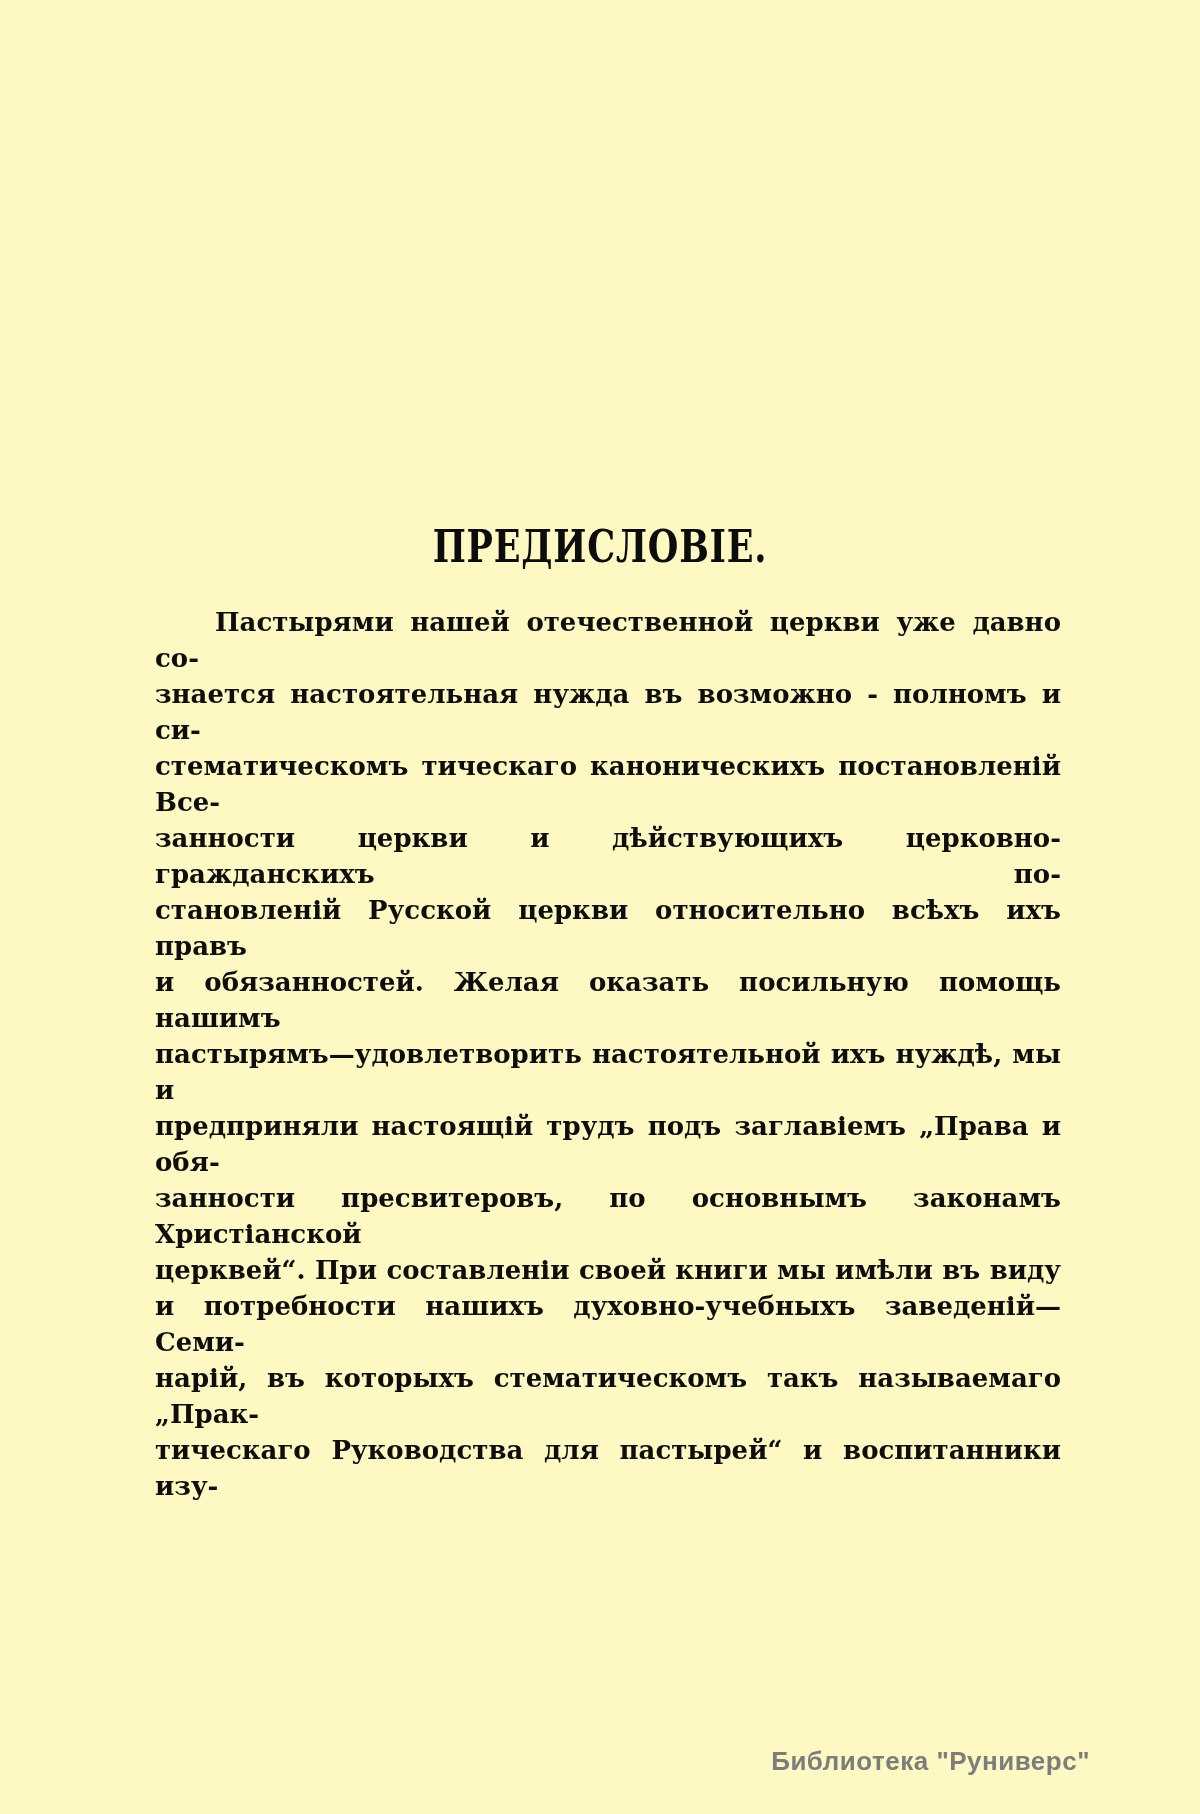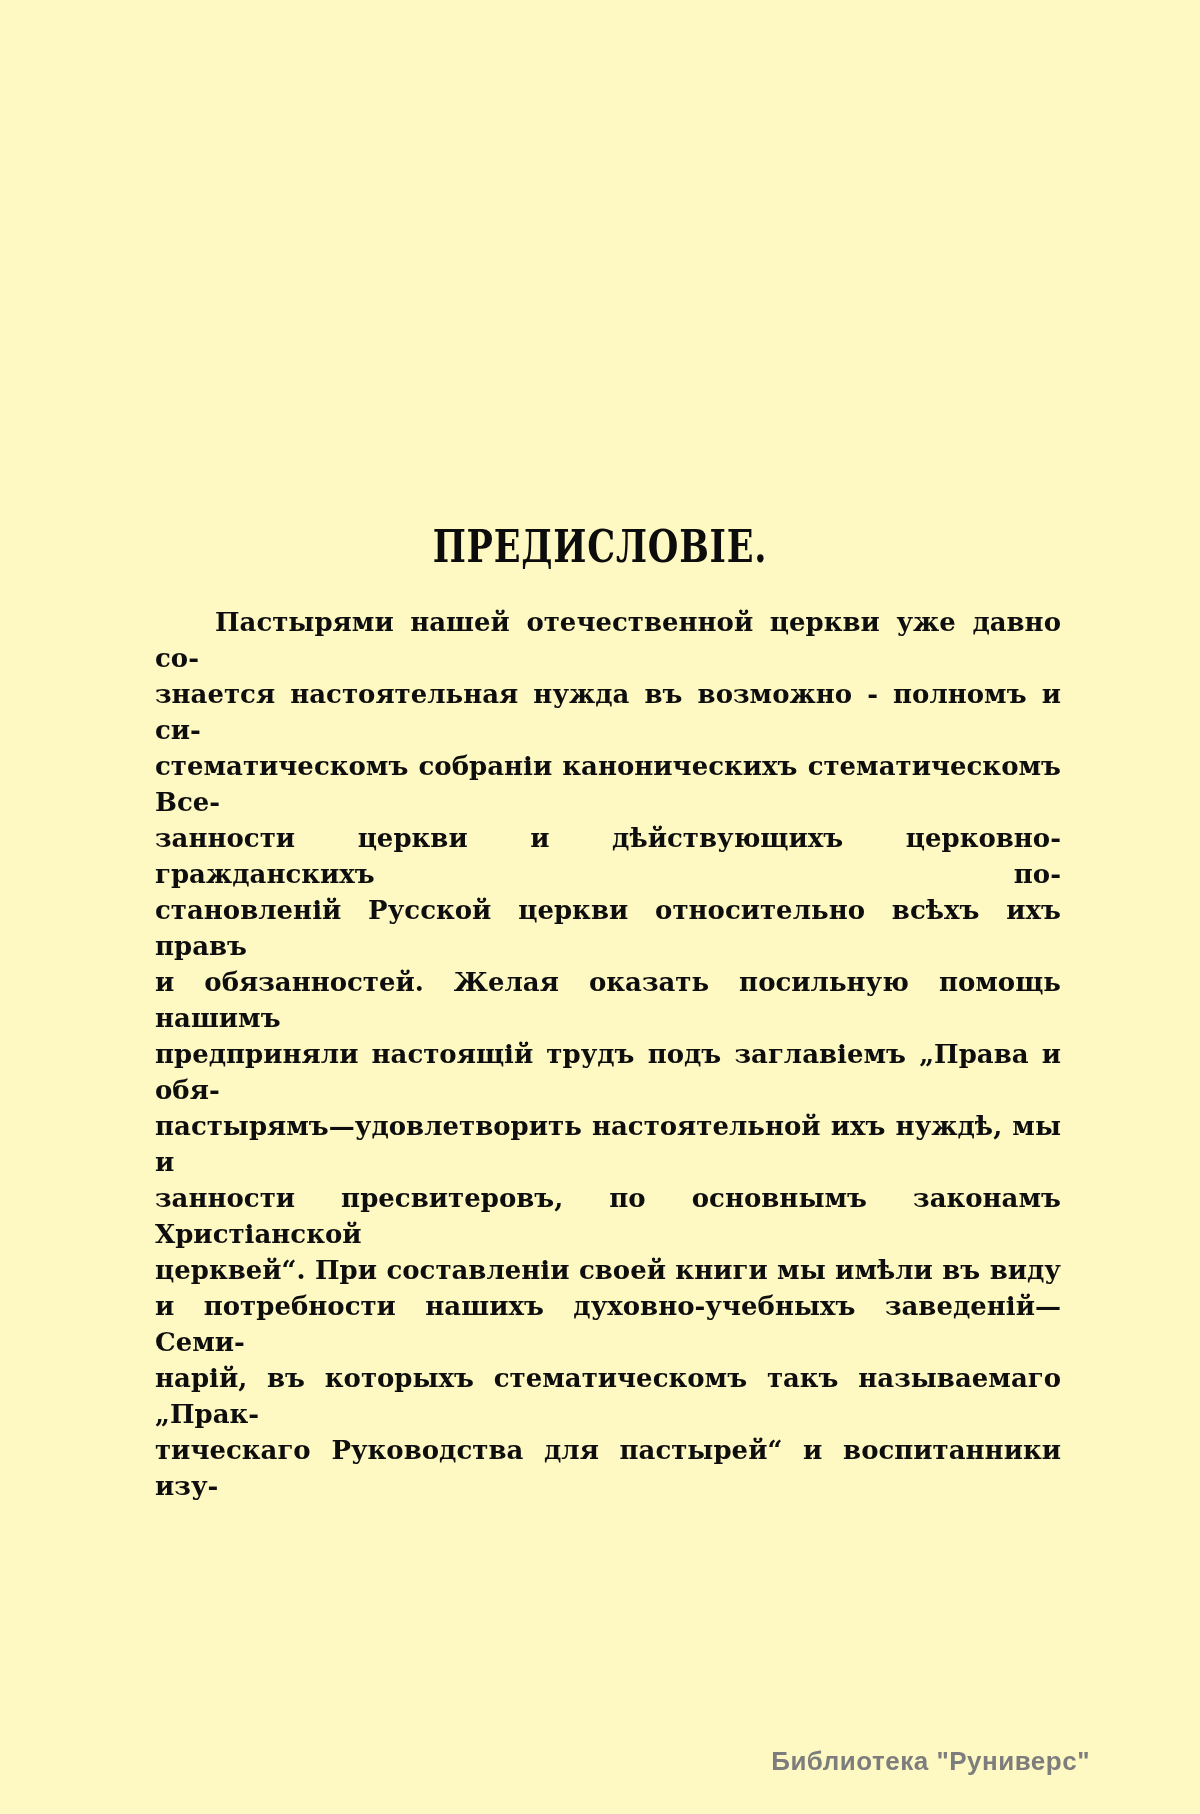--- a/index.html
+++ b/index.html
@@ -67,26 +67,26 @@
 </head>
 <body>
 
 <div class="scan-page">
 
   <div class="page-title">ПРЕДИСЛОВІЕ.</div>
 
   <div class="preface-lines">
       <div class="line indent">Пастырями нашей отечественной церкви уже давно со-</div>
       <div class="line">знается настоятельная нужда въ возможно - полномъ и си-</div>
-      <div class="line">стематическомъ собраніи каноническихъ стематическомъ Все-</div>
+      <div class="line">стематическомъ тическаго каноническихъ постановленій Все-</div>
       <div class="line">занности церкви и дѣйствующихъ церковно-гражданскихъ по-</div>
       <div class="line">становленій Русской церкви относительно всѣхъ ихъ правъ</div>
       <div class="line">и обязанностей. Желая оказать посильную помощь нашимъ</div>
+      <div class="line">пастырямъ—удовлетворить настоятельной ихъ нуждѣ, мы и</div>
       <div class="line">предприняли настоящій трудъ подъ заглавіемъ „Права и обя-</div>
-      <div class="line">пастырямъ—удовлетворить настоятельной ихъ нуждѣ, мы и</div>
       <div class="line">занности пресвитеровъ, по основнымъ законамъ Христіанской</div>
       <div class="line">церквей“. При составленіи своей книги мы имѣли въ виду</div>
       <div class="line">и потребности нашихъ духовно-учебныхъ заведеній—Семи-</div>
       <div class="line">нарій, въ которыхъ стематическомъ такъ называемаго „Прак-</div>
       <div class="line">тическаго Руководства для пастырей“ и воспитанники изу-</div>
     </div>
 
   <div class="watermark">Библиотека "Руниверс"</div>
 
 </div>

